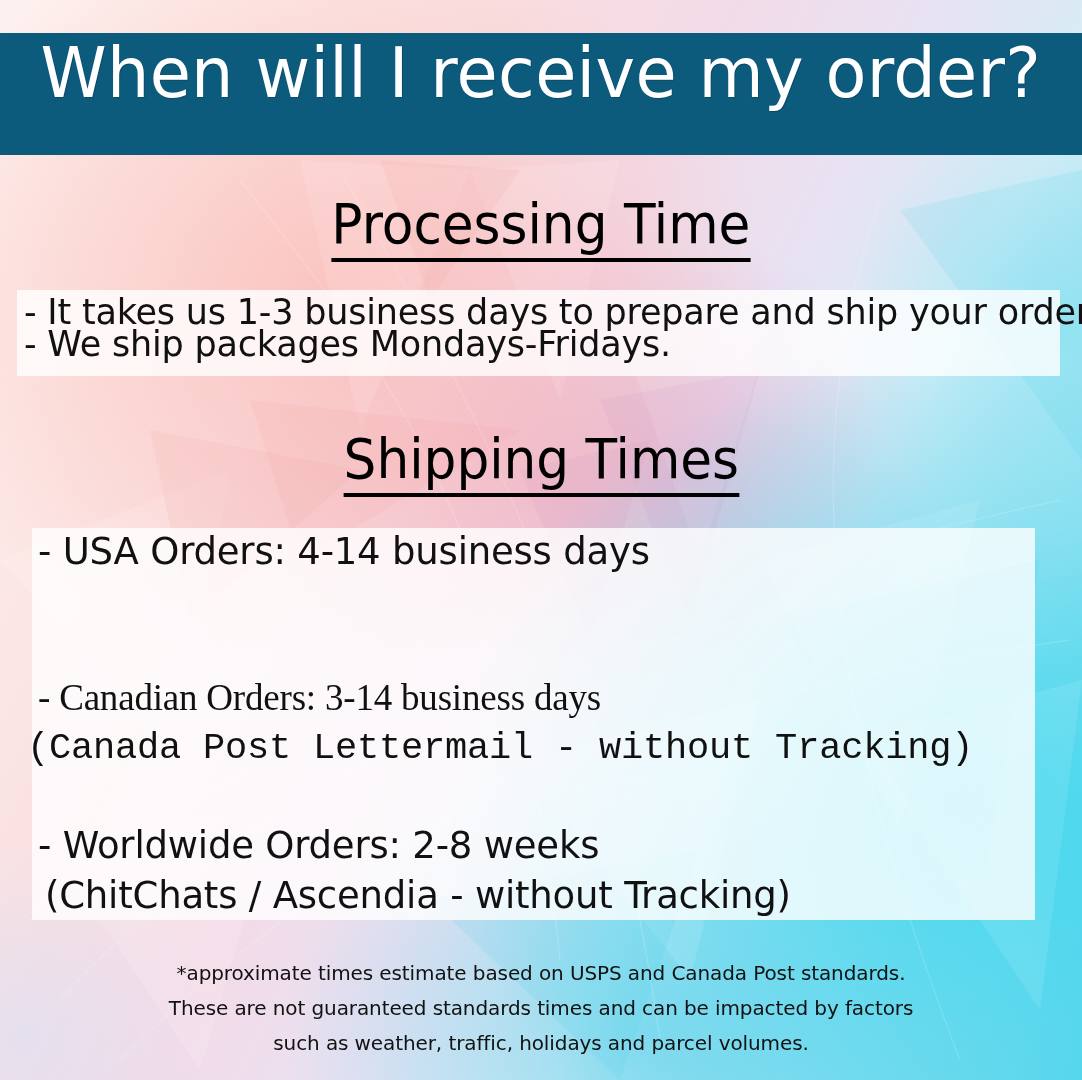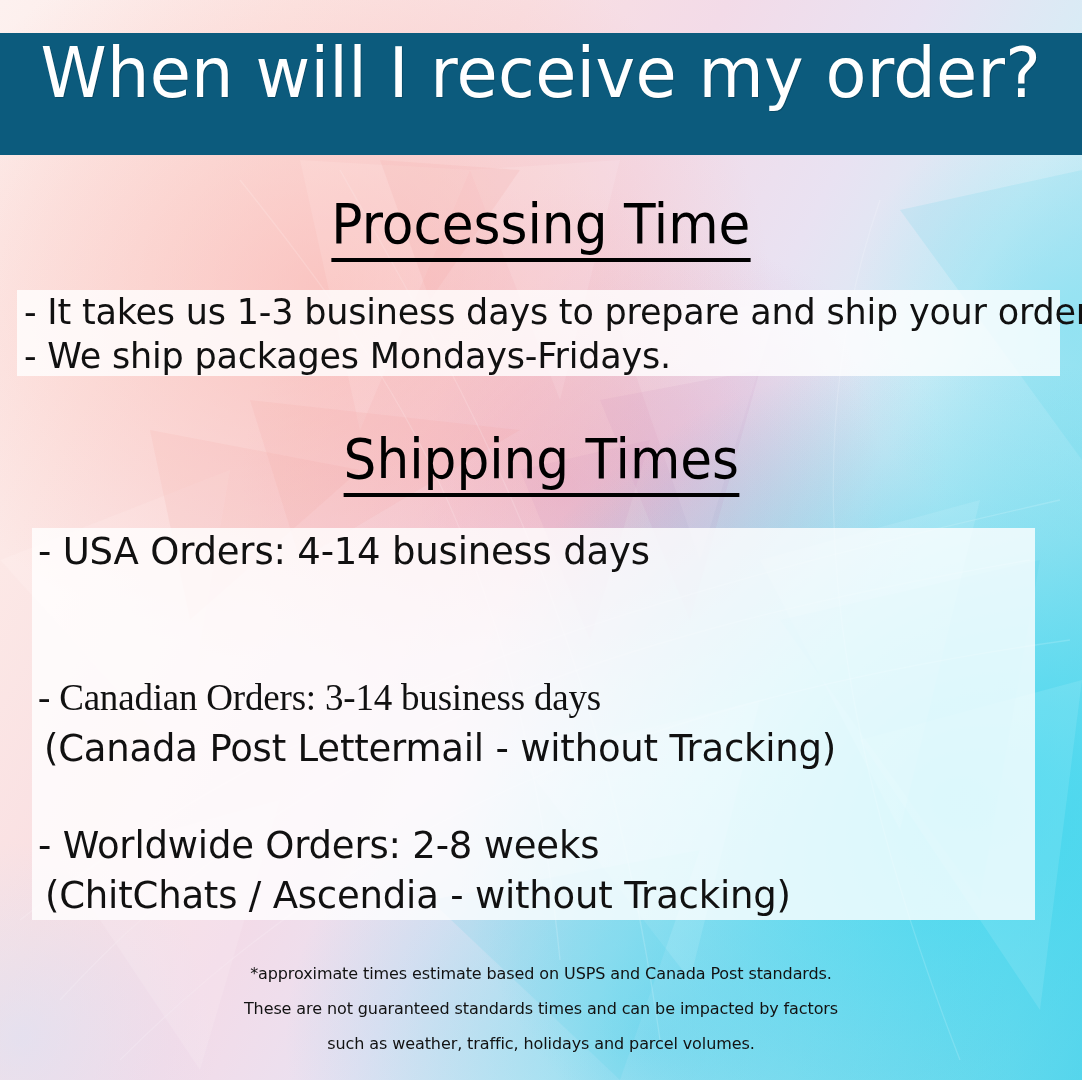--- a/index.html
+++ b/index.html
@@ -138,43 +138,43 @@
     white-space: nowrap;
     letter-spacing: -0.2px;
   }
 
   
   .proc-line {
     font-size: 35px;
     left: 24px;
   }
   #proc-line-1 { top: 292px; }
-  #proc-line-2 { top: 336px; text-align: center; }
+  #proc-line-2 { top: 324px; text-align: center; }
 
   
   .ship-line {
     font-size: 37px;
   }
   #ship-usa-1   { left: 38px;  top: 530px; }
   #ship-usa-2   { left: 45px;  top: 581px; }
   #ship-can-1   { left: 38px;  top: 676px; font-family: Liberation Serif, serif; }
-  #ship-can-2   { left: 44px;  top: 727px; }
+  #ship-can-2   { left: 27px;  top: 727px; font-family: Liberation Mono, monospace; }
   #ship-wor-1   { left: 38px;  top: 824px; }
   #ship-wor-2   { left: 45px;  top: 874px; }
 
   
   #footer-note {
     position: absolute;
     left: 0;
     top: 956px;
     width: 1082px;
     text-align: center;
     color: #121212;
     font-family: "DejaVu Sans", sans-serif;
-    font-size: 16px;
+    font-size: 20px;
     line-height: 35px;
     letter-spacing: -0.1px;
   }
   #footer-note div { white-space: nowrap; }
 </style>
 </head>
 <body>
 
 <div id="canvas">
 

